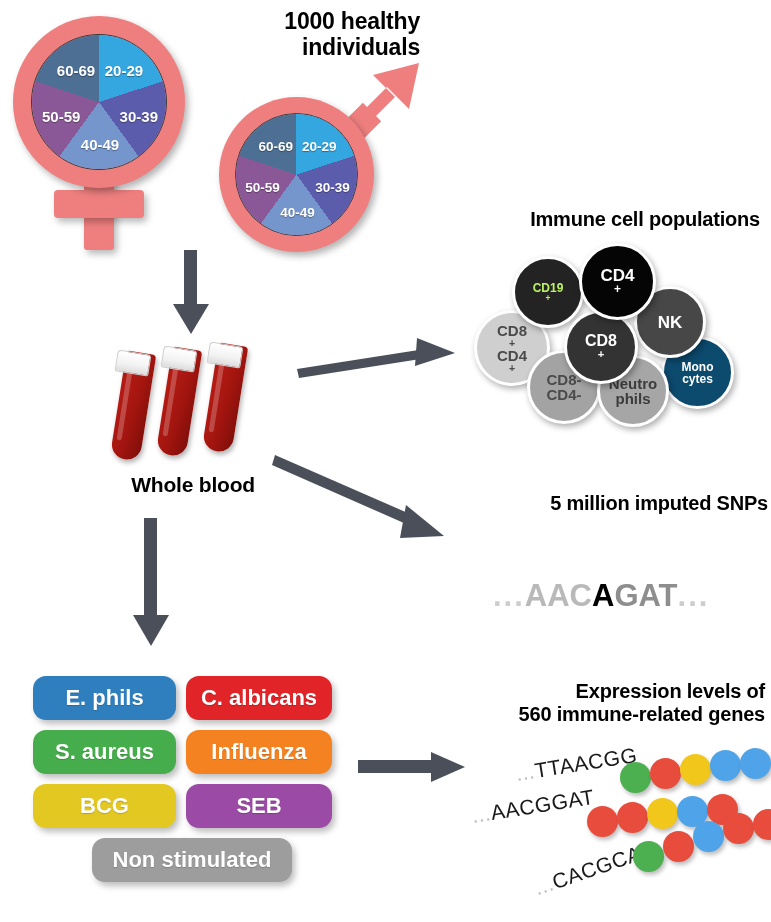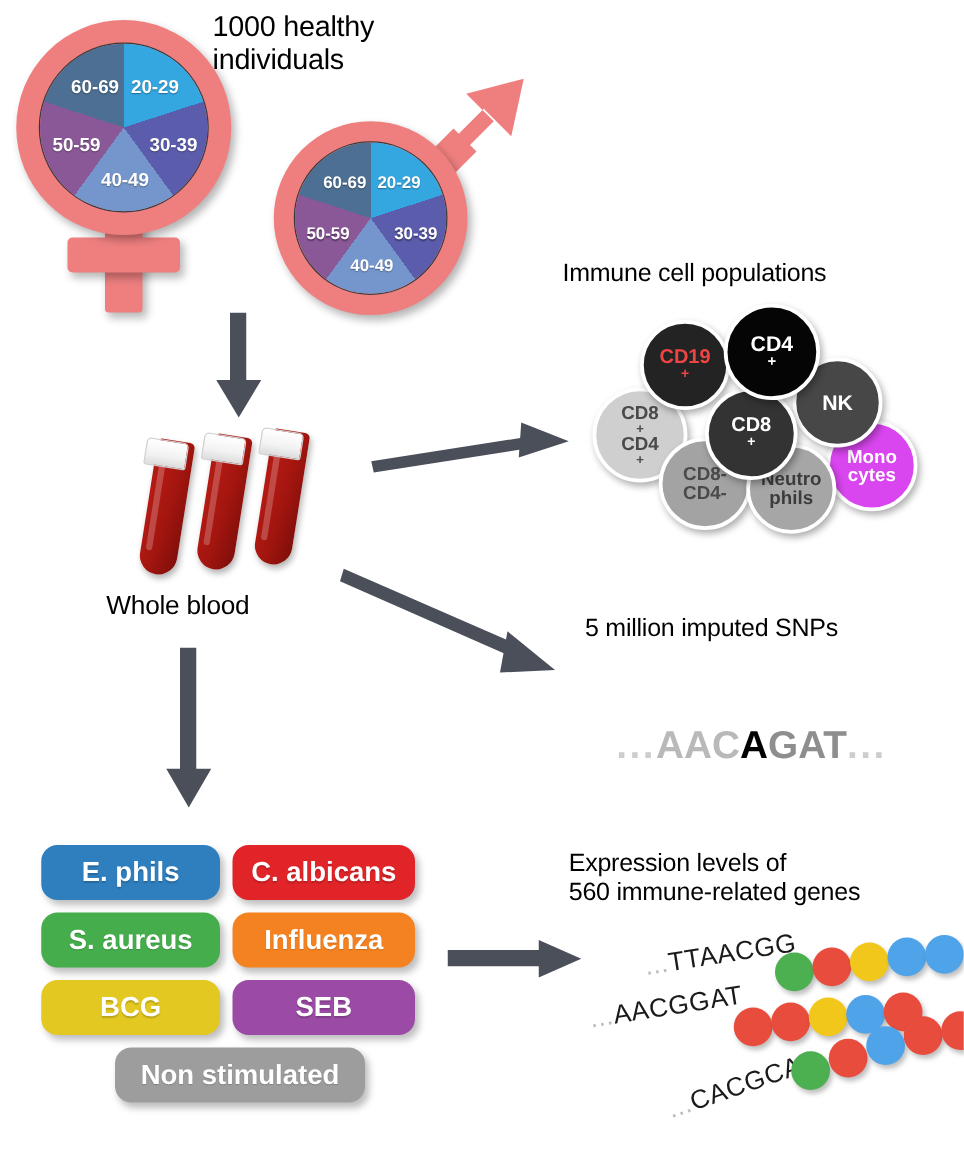--- a/index.html
+++ b/index.html
@@ -8,23 +8,23 @@
     background:#ffffff;
     font-family:"Liberation Sans", sans-serif;
     position:relative;
     overflow:hidden;
   }
   .stage { position:absolute; left:0; top:0; width:771px; height:922px; }
 
   
   .hdr {
     position:absolute;
-    font-weight:normal;
+    font-weight:bold;
     color:#000;
-    text-align:left;
+    text-align:right;
     line-height:1.15;
     letter-spacing:-0.2px;
   }
 
   
   .sym { position:absolute; }
   .ring {
     position:absolute;
     border-radius:50%;
     background:#ef7f7f;
@@ -228,21 +228,21 @@
   </div>
 
   <div class="hdr" style="left:450px; top:208px; width:310px; font-size:20px;">Immune cell populations</div>
 
   <div class="cell" style="left: 474px; top: 310px; width: 76px; height: 76px; font-size: 15px; z-index: 2; background: rgb(207, 207, 207); color: rgb(74, 74, 74);">
     <div>
         <span>CD8<span class="sup">+</span></span>
         <span>CD4<span class="sup">+</span></span>
       </div>
   </div>
-  <div class="cell" style="left: 512px; top: 256px; width: 72px; height: 72px; font-size: 16px; z-index: 4; background: rgb(35, 35, 35); color: #ef4444;">
+  <div class="cell" style="left: 512px; top: 256px; width: 72px; height: 72px; font-size: 12px; z-index: 4; background: rgb(35, 35, 35); color: #bef264;">
     <div>
         <span>CD19<span class="sup">+</span></span>
       </div>
   </div>
   <div class="cell" style="left: 579px; top: 243px; width: 77px; height: 77px; font-size: 17px; z-index: 6; background: rgb(5, 5, 5); color: rgb(255, 255, 255);">
     <div>
         <span>CD4<span class="sup">+</span></span>
       </div>
   </div>
   <div class="cell" style="left: 564px; top: 310px; width: 74px; height: 74px; font-size: 16px; z-index: 5; background: rgb(51, 51, 51); color: rgb(255, 255, 255);">
@@ -260,21 +260,21 @@
         <span>CD8-</span>
         <span>CD4-</span>
       </div>
   </div>
   <div class="cell" style="left: 597px; top: 355px; width: 72px; height: 72px; font-size: 15px; z-index: 4; background: rgb(166, 166, 166); color: rgb(60, 60, 60);">
     <div>
         <span>Neutro</span>
         <span>phils</span>
       </div>
   </div>
-  <div class="cell" style="left: 661px; top: 336px; width: 73px; height: 73px; font-size: 15px; z-index: 2; background: #d946ef; color: rgb(255, 255, 255);">
+  <div class="cell" style="left: 661px; top: 336px; width: 73px; height: 73px; font-size: 12px; z-index: 2; background: #0c4a6e; color: rgb(255, 255, 255);">
     <div>
         <span>Mono</span>
         <span>cytes</span>
       </div>
   </div>
 
   <div class="hdr" style="left:468px; top:492px; width:300px; font-size:20px;">5 million imputed SNPs</div>
 
 
   <div class="snp-row" style="left:493px; top:578px; font-size:31px;">

